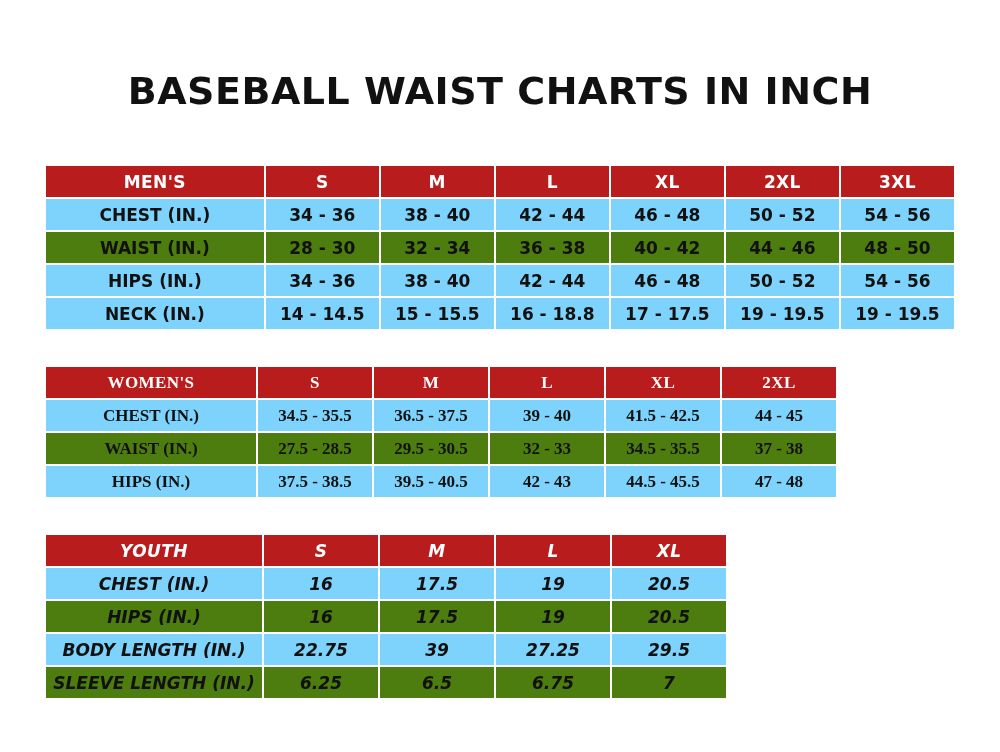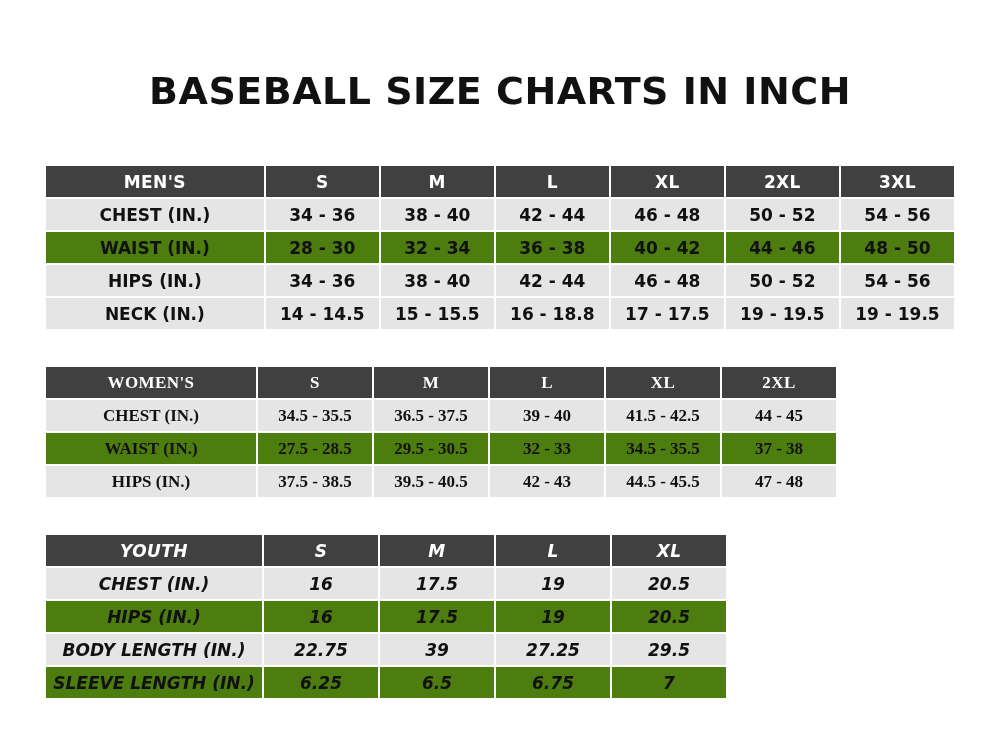--- a/index.html
+++ b/index.html
@@ -46,34 +46,34 @@
   table.size-table th {
     border: 2px solid #ffffff;
     text-align: center;
     font-weight: bold;
     padding: 0;
     height: 31px;
     white-space: nowrap;
     color: #111111;
   }
   table.size-table thead th {
-    background: #404040;
+    background: #b91c1c;
     color: #ffffff;
     font-size: 17px;
     letter-spacing: 0.4px;
     margin-top: 42px;
   }
   table.size-table thead th.row-label-head {
     text-align: center;
   }
   td.row-label {
     text-align: center;
   }
   tr.band-light td {
-    background: #e5e5e5;
+    background: #7dd3fc;
   }
   tr.band-gray td {
     background: #4d7c0f;
   }
   
   .t-men { width: 912px; }
   .t-men col.c-label { width: 212px; }
   .t-men col.c-val { width: 111px; }
 
   .t-women { width: 792px; font-family: Liberation Serif, serif; }
@@ -85,21 +85,21 @@
   .t-youth col.c-val { width: 116px; }
 
   .t-men { margin-bottom: 38px; }
   .t-women { margin-bottom: 36px; }
 </style>
 </head>
 <body>
 
 <div class="page">
 
-  <h1 class="chart-title">BASEBALL SIZE CHARTS IN INCH</h1>
+  <h1 class="chart-title">BASEBALL WAIST CHARTS IN INCH</h1>
 
   <div class="tables">
 
     <table class="size-table t-men">
       <colgroup>
         <col class="c-label">
           <col class="c-val">
           <col class="c-val">
           <col class="c-val">
           <col class="c-val">

